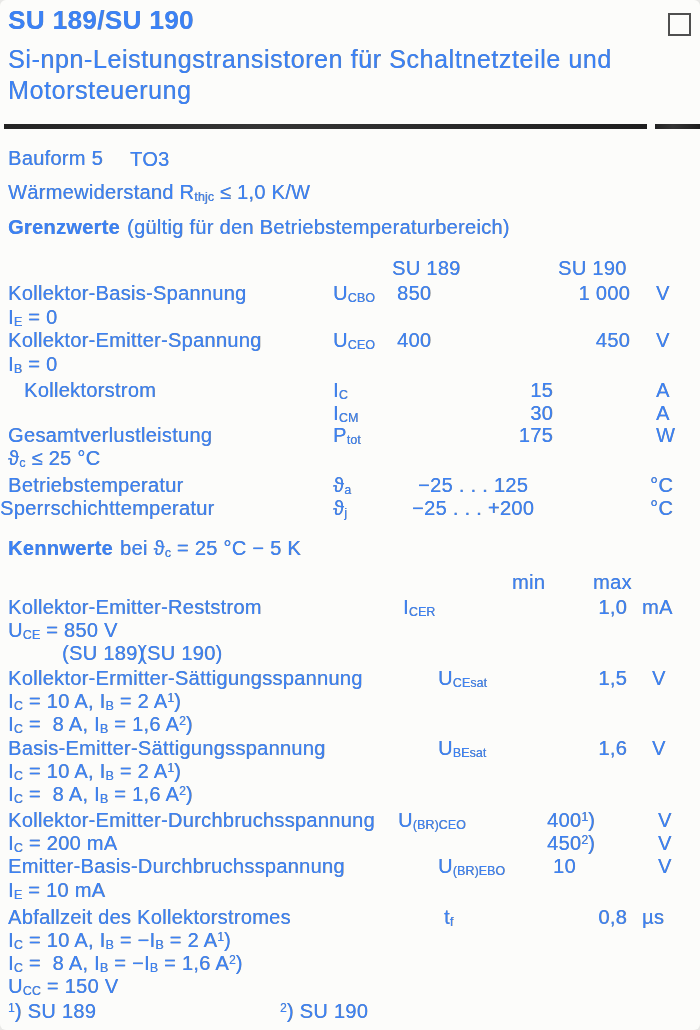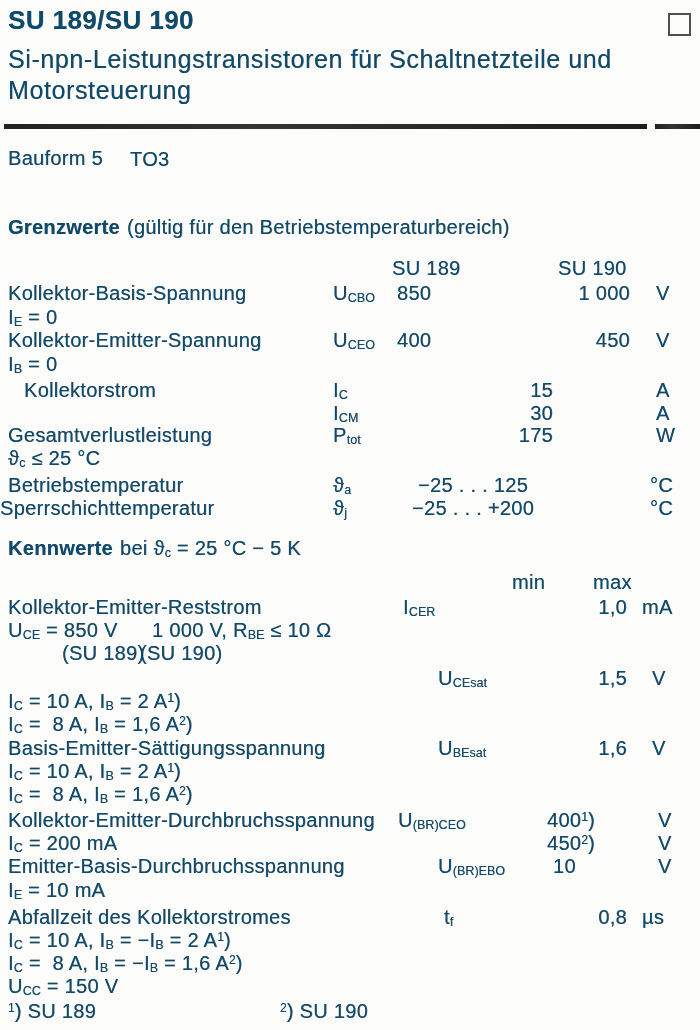--- a/index.html
+++ b/index.html
@@ -1,24 +1,25 @@
 <!DOCTYPE html>
 <html><head>
 <meta charset="utf-8">
 <style>
   html,body{margin:0;padding:0;background:#e8e8e6;}
   .page{
     position:relative;
     width:700px;height:1030px;
     margin:0 auto;
     background:#fcfcfa;
-    color:#0c4a6e;
+    color:#3b82f6;
     font-family:"Liberation Sans","DejaVu Sans",sans-serif;
     overflow:hidden;
     text-shadow:0.35px 0 0 rgba(25,25,25,0.55);
+    border-radius:6px;
   }
   .t{
     position:absolute;
     white-space:pre;
     font-size:20px;
     letter-spacing:0.3px;
     line-height:1.1;
   }
   .t sub{font-size:0.62em;vertical-align:-0.14em;letter-spacing:0.1px;}
   .t sup{font-size:0.6em;vertical-align:0.5em;letter-spacing:0.1px;}
@@ -37,20 +38,21 @@
 
   <div class="t title" style="top:6px;left:8px">SU 189/SU 190</div>
   <div class="sq" style="top:13px;left:668px"></div>
   <div class="t subtitle" style="top:77px;left:8px">Motorsteuerung</div>
   <div class="t subtitle" style="top:46px;left:8px">Si-npn-Leistungstransistoren für Schaltnetzteile und</div>
   <div class="rule" style="top:124px;left:4px;width:643px"></div>
   <div class="rule" style="top:124px;left:655px;width:45px"></div>
 
   <div class="t" style="top:147px;left:8px">Bauform 5</div>
   <div class="t" style="top:148px;left:130px">TO3</div>
+  <div class="t" style="top:181px;left:8px">Wärmewiderstand R<sub>thjc</sub> ≤ 1,0 K/W</div>
 
   <div class="t" style="top:216px;left:8px"><span class="bold">Grenzwerte</span><span class="heading-note">(gültig für den Betriebstemperaturbereich)</span></div>
 
   <div class="t" style="top:257px;left:392px">SU 189</div>
   <div class="t" style="top:257px;left:558px">SU 190</div>
 
   <div class="t" style="top:282px;left:8px">Kollektor-Basis-Spannung</div>
   <div class="t" style="top:282px;left:333px">U<sub>CBO</sub></div>
   <div class="t" style="top:282px;left:397px">850</div>
   <div class="t ra" style="top:282px;left:505px;width:125px">1 000</div>
@@ -91,24 +93,24 @@
 
   <div class="t" style="top:537px;left:8px"><span class="bold">Kennwerte</span><span class="heading-note">bei ϑ<sub>c</sub> = 25 °C − 5 K</span></div>
   <div class="t" style="top:571px;left:512px">min</div>
   <div class="t" style="top:571px;left:593px">max</div>
 
   <div class="t" style="top:596px;left:8px">Kollektor-Emitter-Reststrom</div>
   <div class="t" style="top:596px;left:403px">I<sub>CER</sub></div>
   <div class="t ra" style="top:596px;left:547px;width:80px">1,0</div>
   <div class="t" style="top:596px;left:642px">mA</div>
   <div class="t" style="top:619px;left:8px">U<sub>CE</sub> = 850 V</div>
-  <div class="t" style="top:619px;left:152px">1 000 V, R<sub>BE</sub> ≤ 10 Ω</div>
   <div class="t" style="top:642px;left:62px">(SU 189)</div>
   <div class="t" style="top:642px;left:140px">(SU 190)</div>
 
+  <div class="t" style="top:667px;left:8px">Kollektor-Ermitter-Sättigungsspannung</div>
   <div class="t" style="top:667px;left:438px">U<sub>CEsat</sub></div>
   <div class="t ra" style="top:667px;left:547px;width:80px">1,5</div>
   <div class="t" style="top:667px;left:652px">V</div>
   <div class="t" style="top:690px;left:8px">I<sub>C</sub> = 10 A, I<sub>B</sub> = 2 A<sup>1</sup>)</div>
   <div class="t" style="top:713px;left:8px">I<sub>C</sub> =  8 A, I<sub>B</sub> = 1,6 A<sup>2</sup>)</div>
 
   <div class="t" style="top:737px;left:8px">Basis-Emitter-Sättigungsspannung</div>
   <div class="t" style="top:737px;left:438px">U<sub>BEsat</sub></div>
   <div class="t ra" style="top:737px;left:547px;width:80px">1,6</div>
   <div class="t" style="top:737px;left:652px">V</div>

